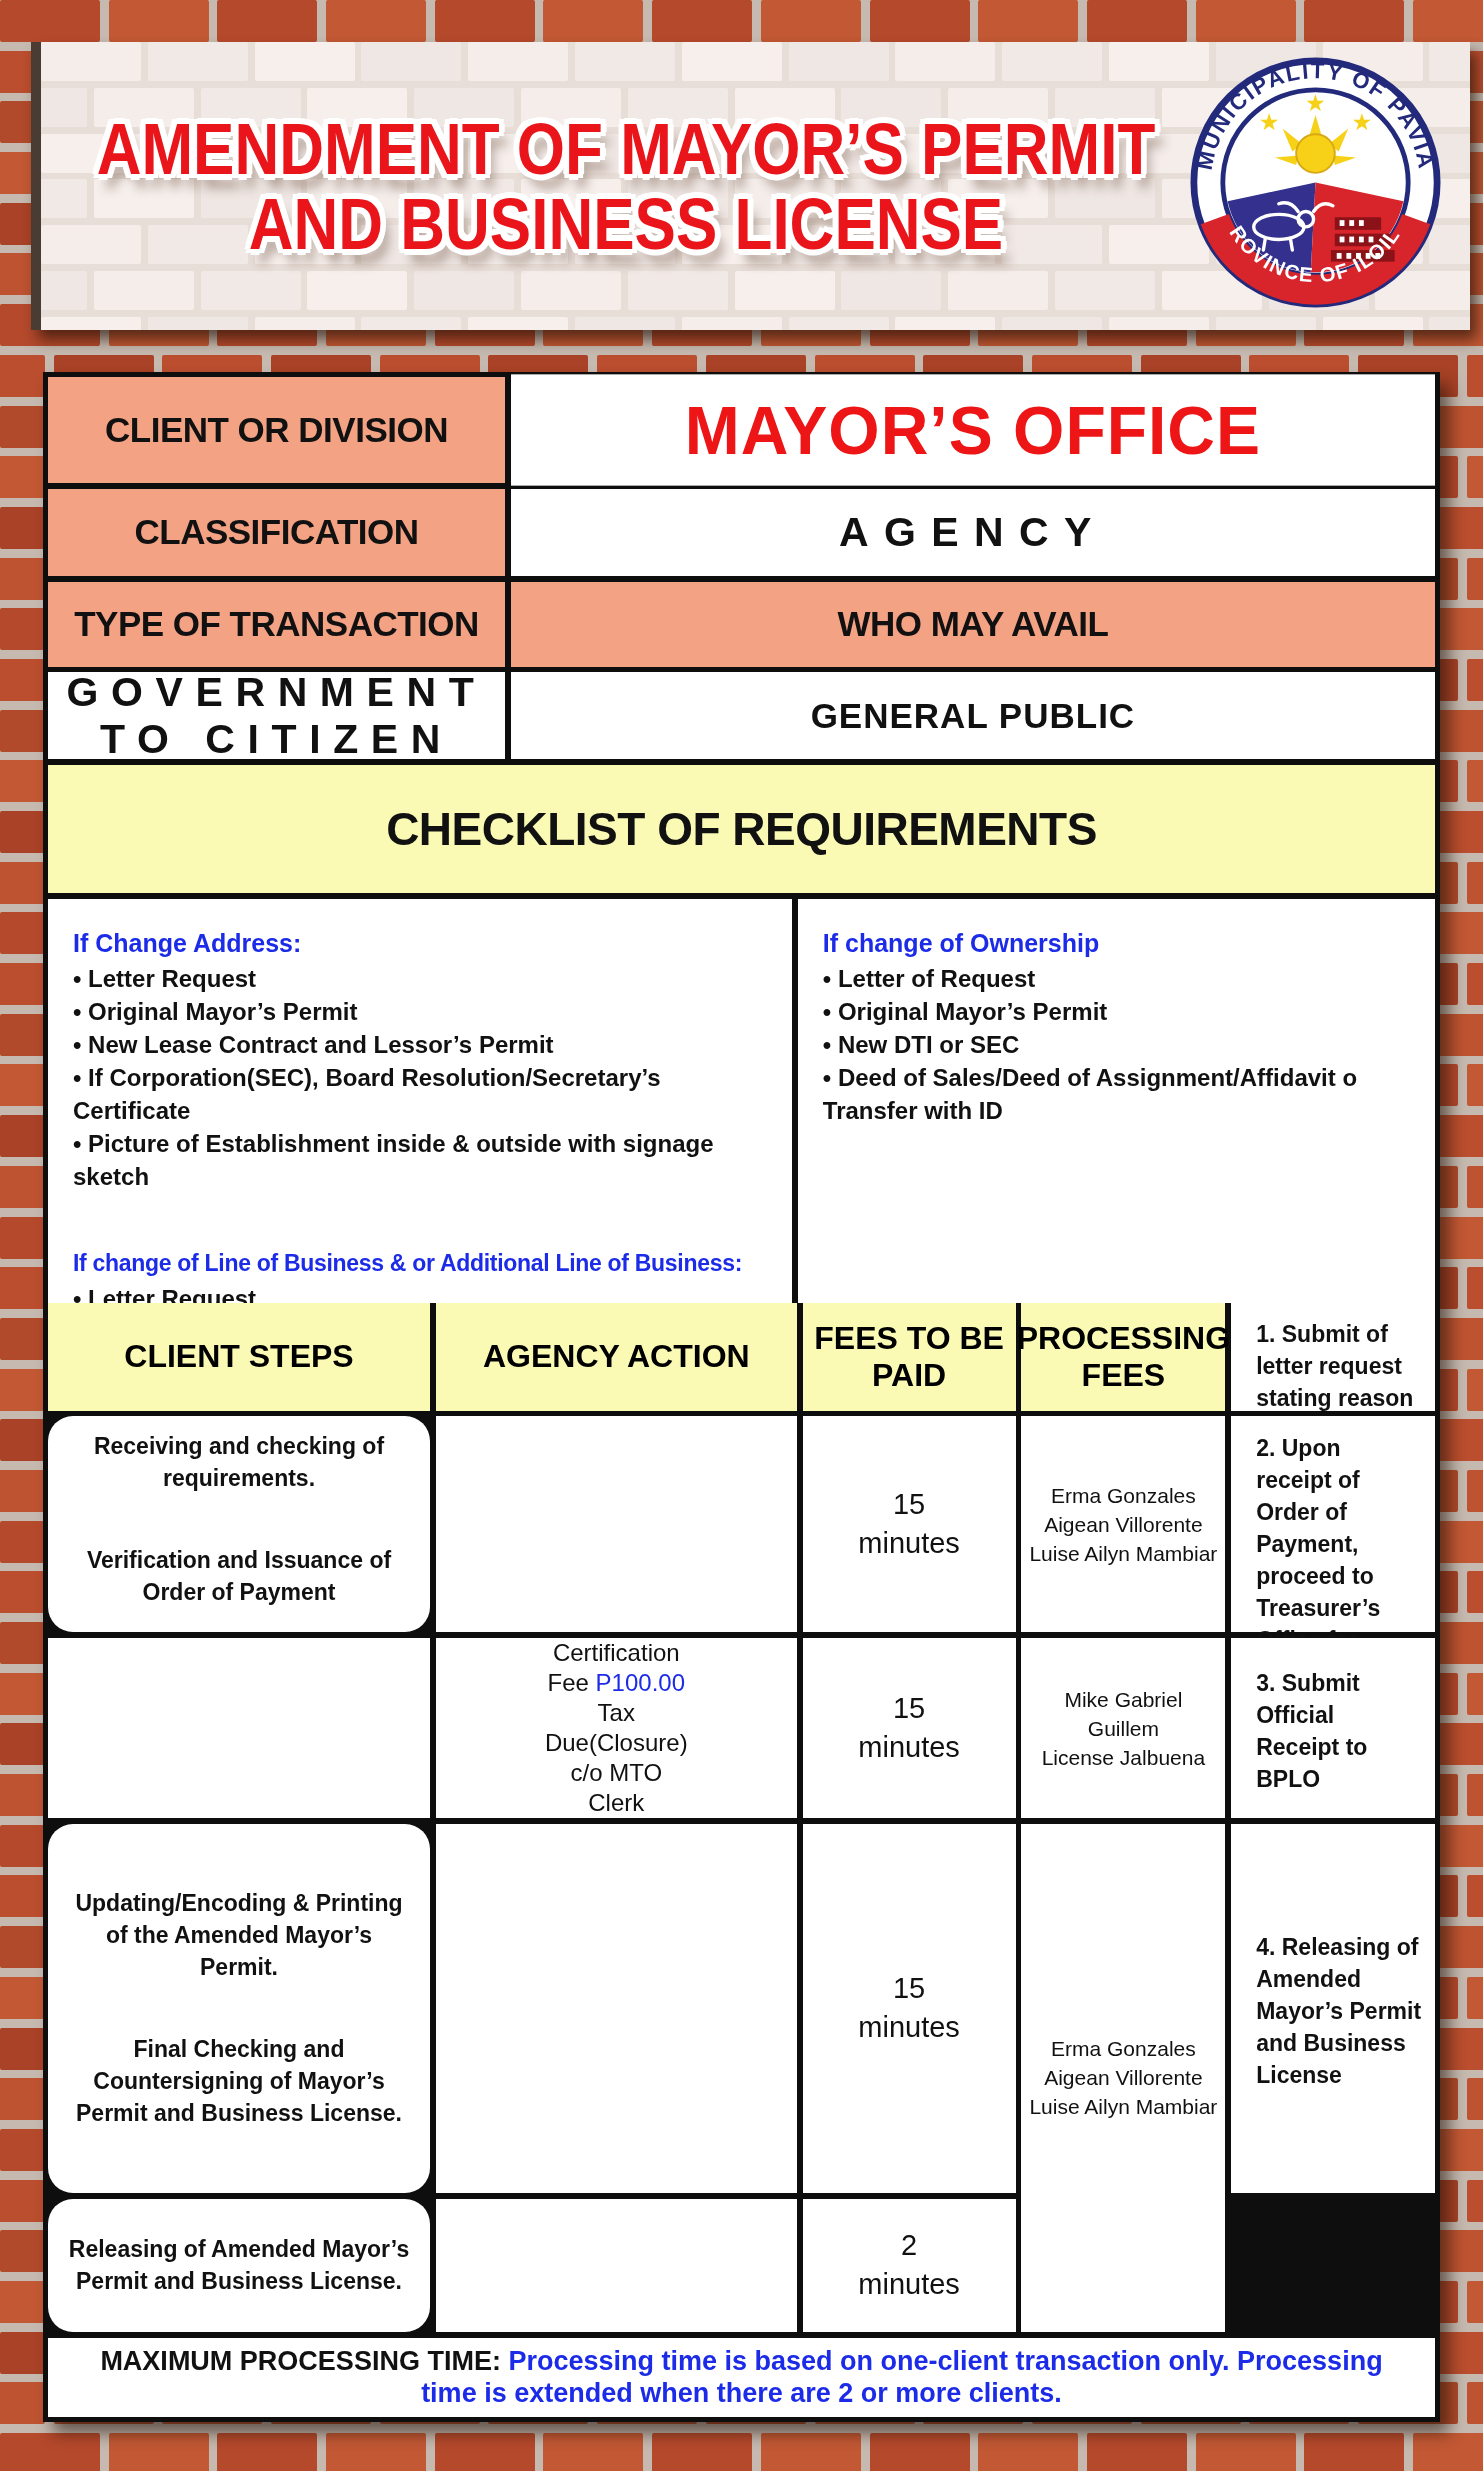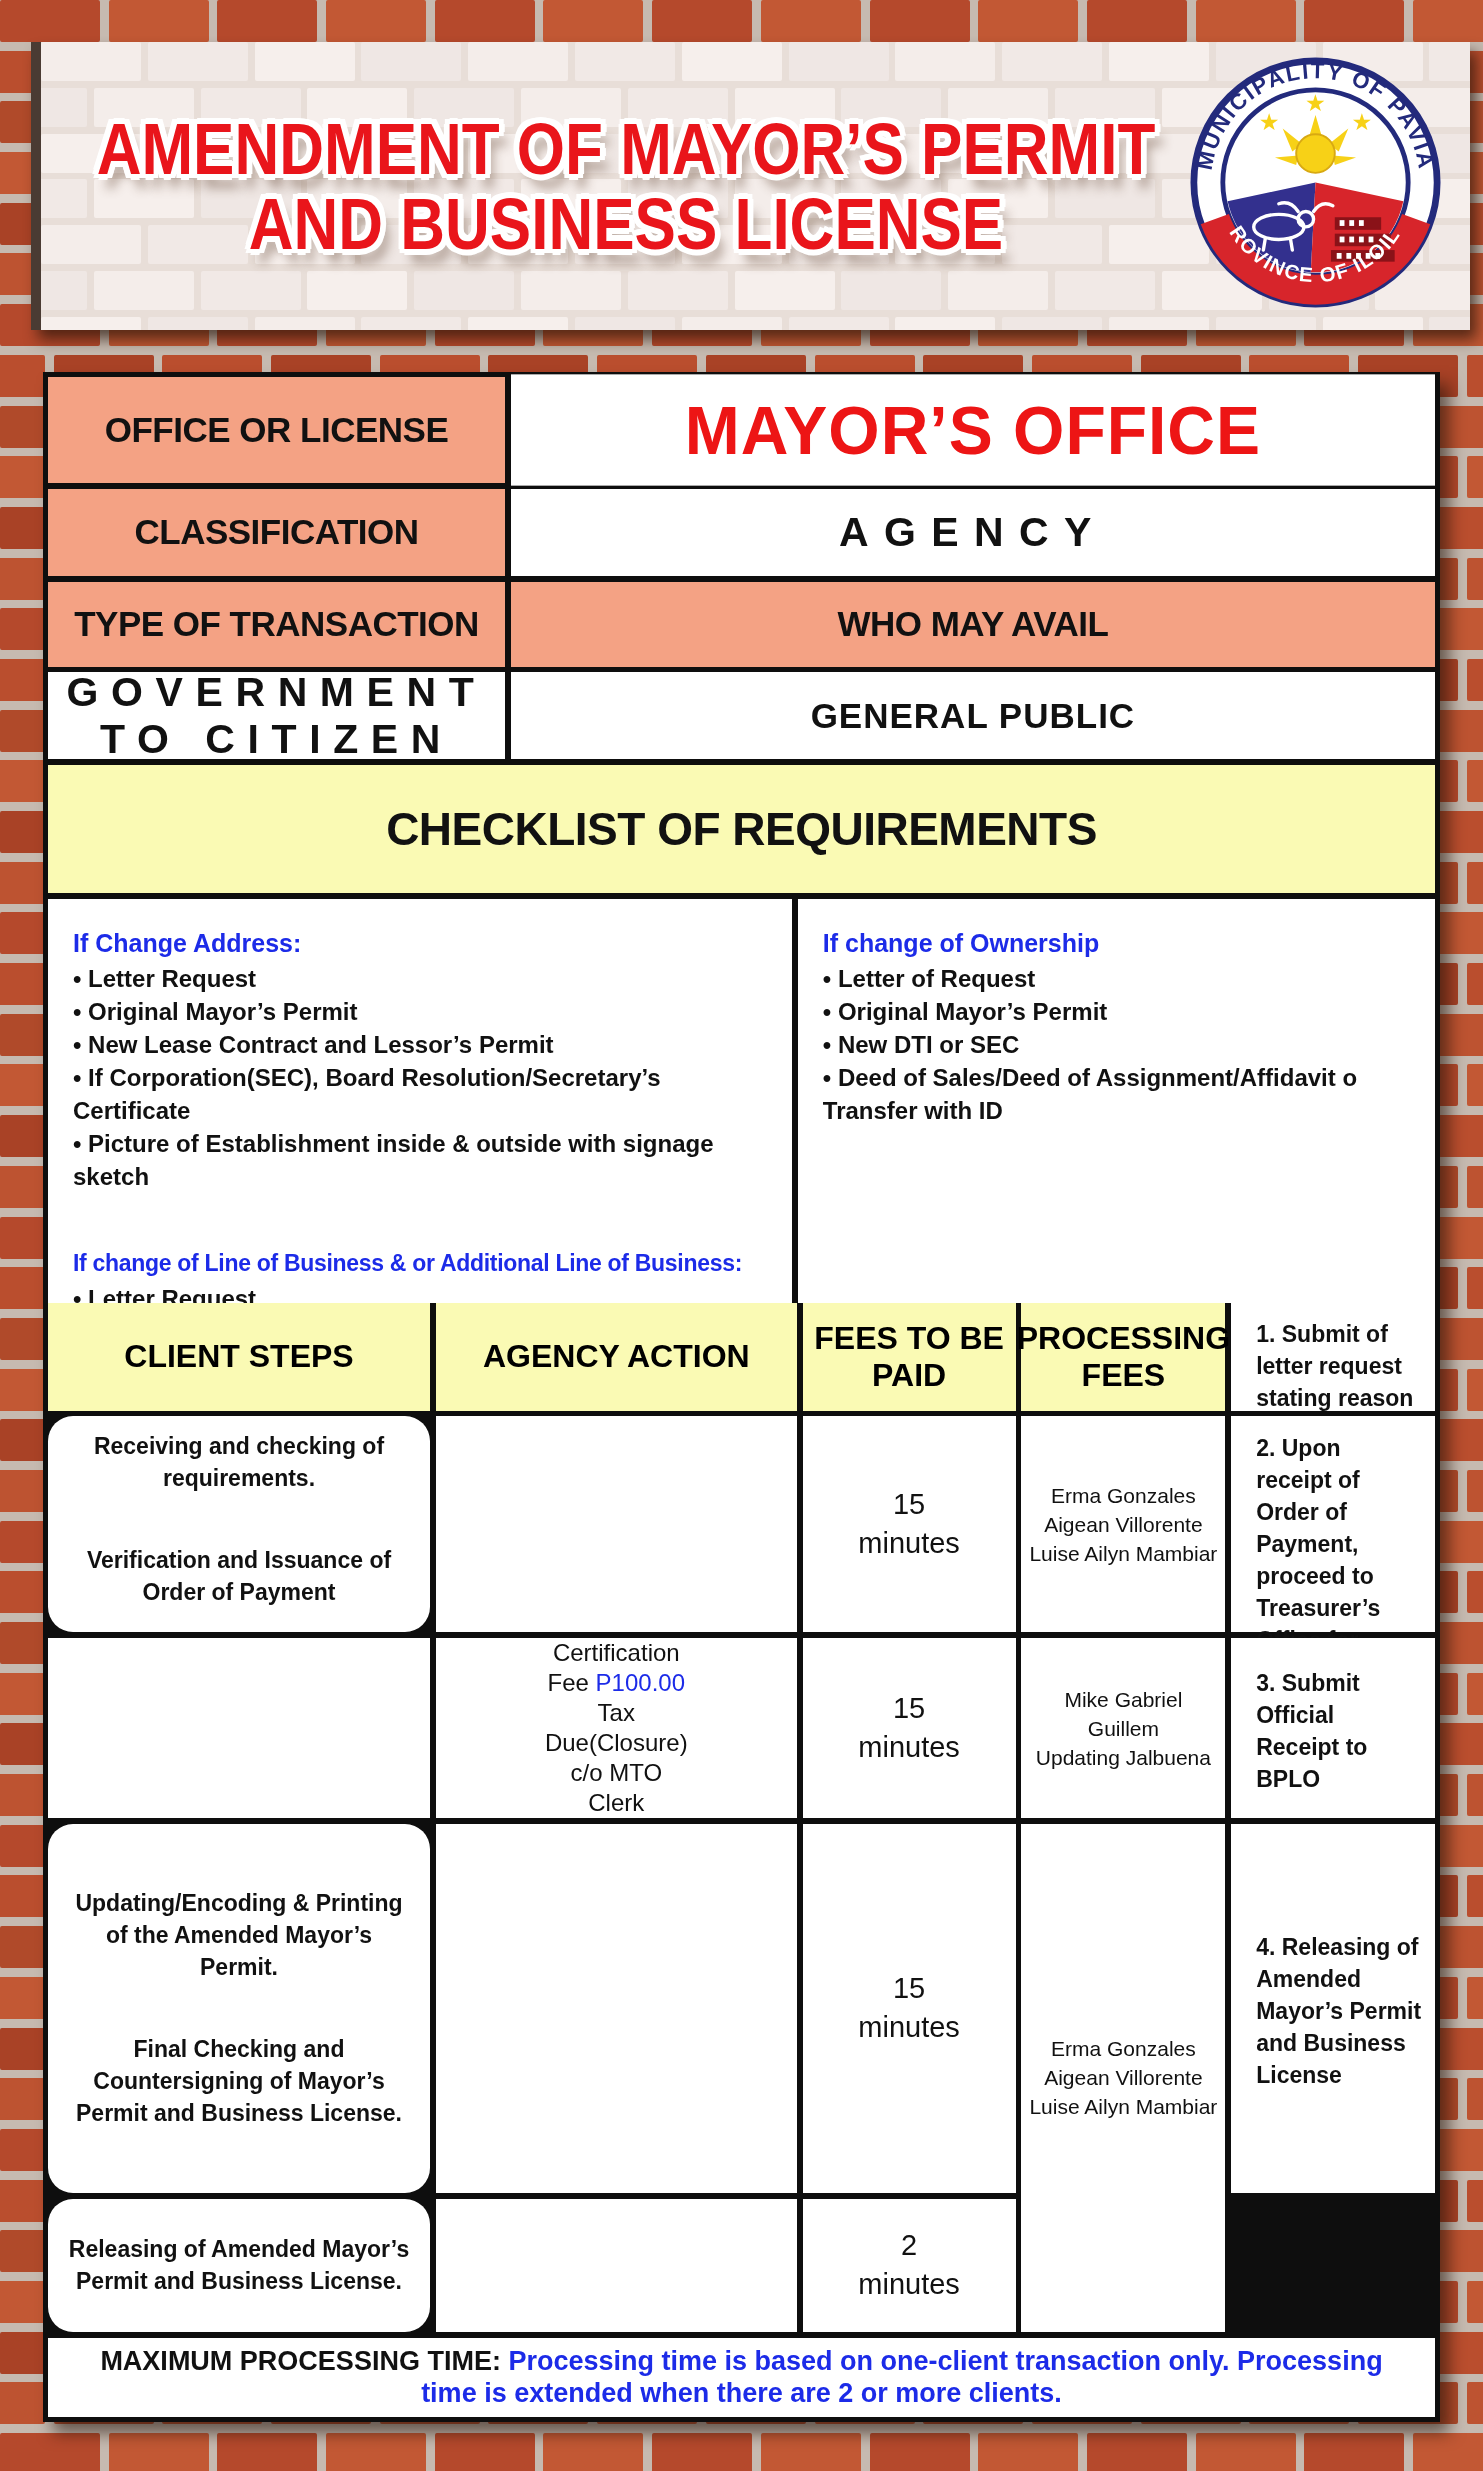--- a/index.html
+++ b/index.html
@@ -207,21 +207,21 @@
       </text>
       <text font-size="21" font-weight="bold" fill="#ffffff" letter-spacing="1.5">
         <textPath href="#botArc" startOffset="50%" text-anchor="middle">PROVINCE OF ILOILO</textPath>
       </text>
     </svg>
   </div>
 
   <div class="table-board">
 
     <div class="sectionA">
-      <div class="cell label-cell">OFFICE OR LICENSE</div>
+      <div class="cell label-cell">CLIENT OR DIVISION</div>
       <div class="cell value-cell value-office">MAYOR’S OFFICE</div>
       <div class="cell label-cell">CLASSIFICATION</div>
       <div class="cell value-cell value-simple">AGENCY</div>
       <div class="cell label-cell">TYPE OF TRANSACTION</div>
       <div class="cell label-cell">WHO MAY AVAIL</div>
       <div class="cell value-cell value-g2c">GOVERNMENT TO CITIZEN</div>
       <div class="cell value-cell value-public">GENERAL PUBLIC</div>
     </div>
 
     <div class="sectionB1">
@@ -285,21 +285,21 @@
         <span>c/o MTO</span>
         <span>Clerk</span>
       </div>
       <div class="cell time-cell">
         <span>15</span>
         <span>minutes</span>
       </div>
       <div class="cell person-cell">
         <span>Mike Gabriel</span>
         <span>Guillem</span>
-        <span>Updating Jalbuena</span>
+        <span>License Jalbuena</span>
       </div>
 
       <div class="cell body-cell client-cell vcenter">3. Submit Official Receipt to BPLO</div>
       <div class="cell body-cell agency-cell">
         <p>Updating/Encoding &amp; Printing of the Amended Mayor’s Permit.</p>
         <div class="pgap"></div>
         <p>Final Checking and Countersigning of Mayor’s Permit and Business License.</p>
       </div>
       <div class="cell"></div>
       <div class="cell time-cell">

